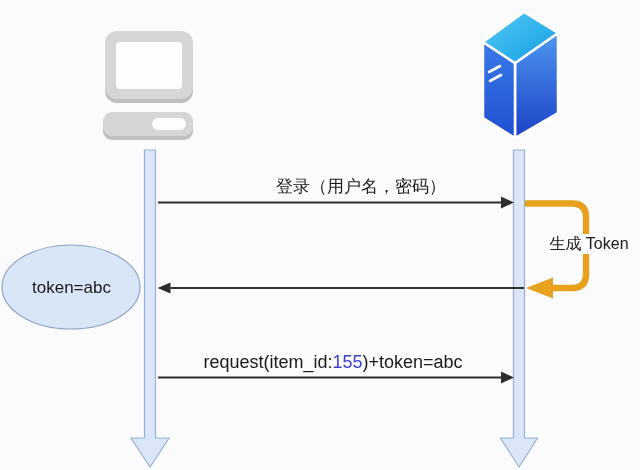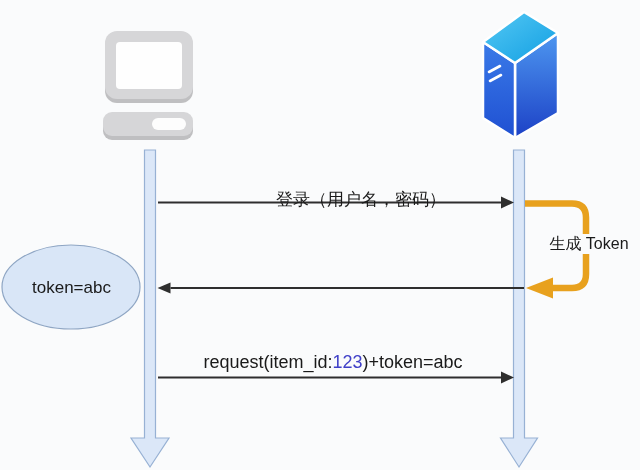--- a/index.html
+++ b/index.html
@@ -89,22 +89,22 @@
     </defs>
     <polygon points="37,57 80,27 80,107 37,132" fill="url(#srvRight)" stroke="#ffffff" stroke-width="2.5" stroke-linejoin="round"></polygon>
     <polygon points="5,36 37,57 37,132 5,112" fill="url(#srvLeft)" stroke="#ffffff" stroke-width="2.5" stroke-linejoin="round"></polygon>
     <polygon points="5,36 46,6 80,27 37,57" fill="url(#srvTop)" stroke="#ffffff" stroke-width="2.5" stroke-linejoin="round"></polygon>
     <g stroke="#ffffff" stroke-width="2.6" stroke-linecap="round">
       <line x1="11" y1="66" x2="22" y2="60"></line>
       <line x1="12" y1="75" x2="23" y2="69"></line>
     </g>
   </svg>
 
-  <div class="label msg-label" style="left:161px;top:190px;width:400px;">登录（用户名，密码）</div>
+  <div class="label msg-label" style="left:161px;top:177px;width:400px;">登录（用户名，密码）</div>
 
   <div class="label loop-label" style="left:536px;top:234px;width:102px;">生成 Token</div>
 
 
   <div class="label msg-label" style="left:3px;top:278px;width:137px;">token=abc</div>
 
-  <div class="label latin-label" style="left:133px;top:352px;width:400px;"><span>request(item_id:</span><span class="hl">123</span><span>)+token=abc</span></div>
+  <div class="label latin-label" style="left:133px;top:352px;width:400px;"><span>request(item_id:</span><span class="hl">155</span><span>)+token=abc</span></div>
 
 </div>
 
 </body></html>

